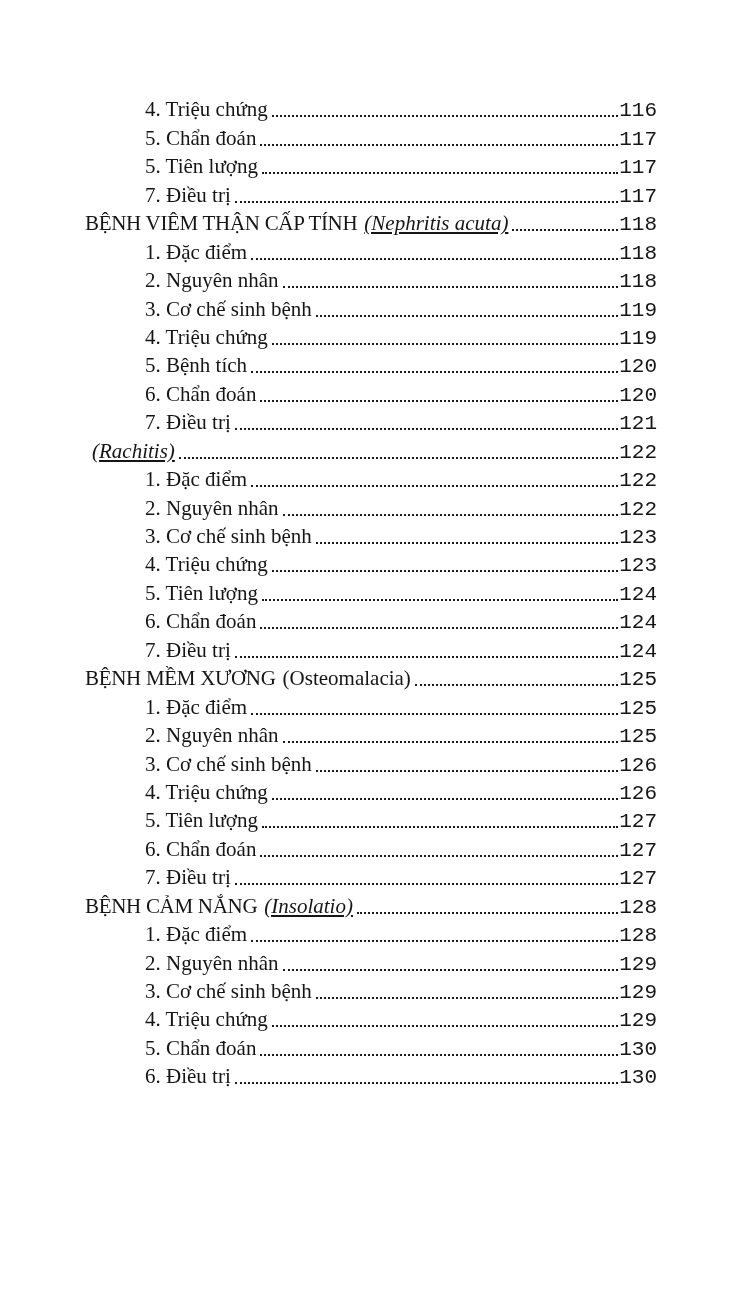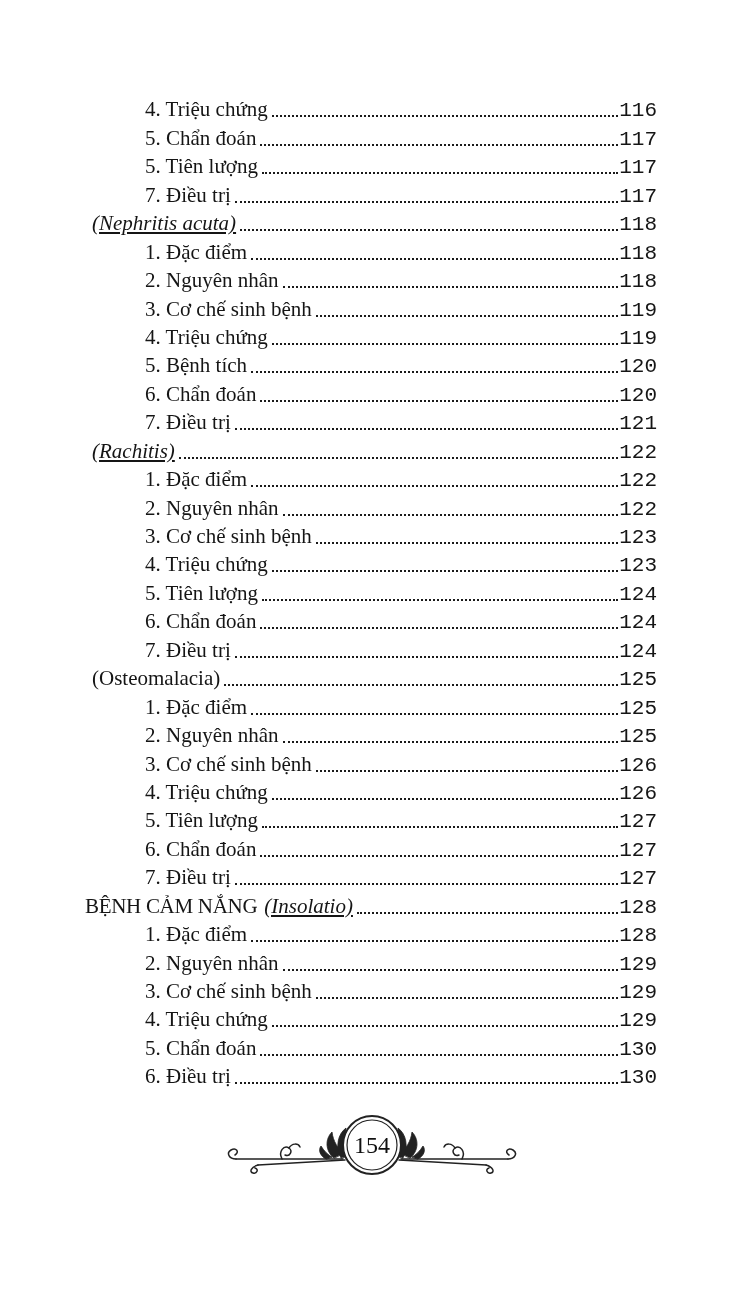--- a/index.html
+++ b/index.html
@@ -71,20 +71,21 @@
         <span class="label">5. Tiên lượng</span>
         <span class="leader"></span>
         <span class="pagenum">117</span>
       </div>
       <div class="row item">
         <span class="label">7. Điều trị</span>
         <span class="leader"></span>
         <span class="pagenum">117</span>
       </div>
       <div class="row heading">
+        <span class="label">BỆNH VIÊM THẬN CẤP TÍNH</span>
         <span class="latin italic">(Nephritis acuta)</span>
         <span class="leader"></span>
         <span class="pagenum">118</span>
       </div>
       <div class="row item">
         <span class="label">1. Đặc điểm</span>
         <span class="leader"></span>
         <span class="pagenum">118</span>
       </div>
       <div class="row item">
@@ -151,20 +152,21 @@
         <span class="label">6. Chẩn đoán</span>
         <span class="leader"></span>
         <span class="pagenum">124</span>
       </div>
       <div class="row item">
         <span class="label">7. Điều trị</span>
         <span class="leader"></span>
         <span class="pagenum">124</span>
       </div>
       <div class="row heading">
+        <span class="label">BỆNH MỀM XƯƠNG</span>
         <span class="latin">(Osteomalacia)</span>
         <span class="leader"></span>
         <span class="pagenum">125</span>
       </div>
       <div class="row item">
         <span class="label">1. Đặc điểm</span>
         <span class="leader"></span>
         <span class="pagenum">125</span>
       </div>
       <div class="row item">
@@ -228,38 +230,14 @@
         <span class="leader"></span>
         <span class="pagenum">130</span>
       </div>
       <div class="row item">
         <span class="label">6. Điều trị</span>
         <span class="leader"></span>
         <span class="pagenum">130</span>
       </div>
     </main>
 
-  <footer class="footer">
-    <svg width="300" height="86" viewBox="0 0 300 86" aria-hidden="true">
-      <g id="ornHalf" stroke="#222" fill="none" stroke-width="1.5" stroke-linecap="round">
-
-        <path d="M14 54 H121"></path>
-
-        <path d="M36 60 L123 55"></path>
-
-        <path d="M14 54 C 7 54 4 48 9 45 C 14 42 18 47 13 50"></path>
-        <path d="M36 60 C 29 62 27 67 31 68 C 35 69 37 64 33 63"></path>
-
-        <path d="M60 54 C 56 46 62 40 67 43 C 71 46 68 52 63 50"></path>
-        <path d="M67 43 C 70 38 76 38 78 42"></path>
-
-        <path d="M112 53 C 103 46 103 34 110 27 C 111 36 116 44 122 48 Z" fill="#222" stroke-width="0.8"></path>
-        <path d="M119 53 C 113 41 116 29 124 23 C 123 33 127 43 131 49 Z" fill="#222" stroke-width="0.8"></path>
-        <path d="M104 54 C 98 51 96 45 99 41 C 102 46 106 50 110 52 Z" fill="#222" stroke-width="0.8"></path>
-      </g>
-      <use href="#ornHalf" transform="translate(300,0) scale(-1,1)"></use>
-      <circle cx="150" cy="40" r="29" fill="#ffffff" stroke="#222" stroke-width="2"></circle>
-      <circle cx="150" cy="40" r="25" fill="none" stroke="#222" stroke-width="1.2"></circle>
-      <text class="ornament-number" x="150" y="48" text-anchor="middle" font-size="24" fill="#111">154</text>
-    </svg>
-  </footer>
 
 </div>
 
 </body></html>

